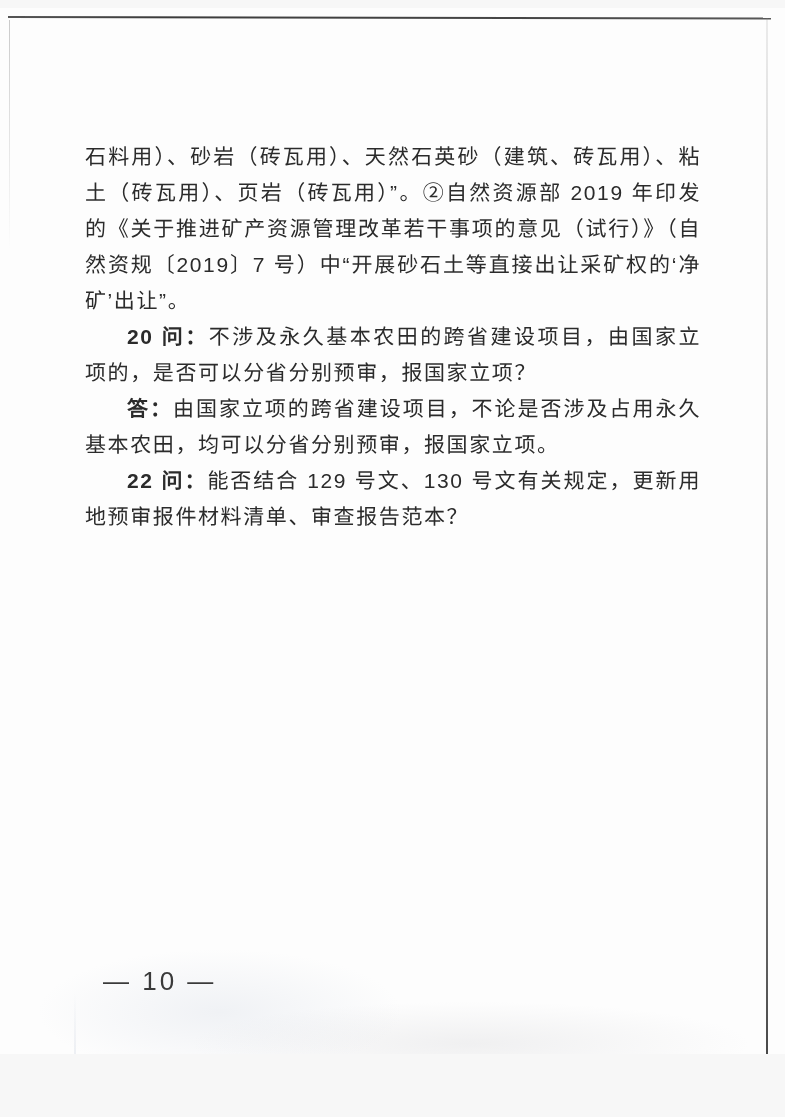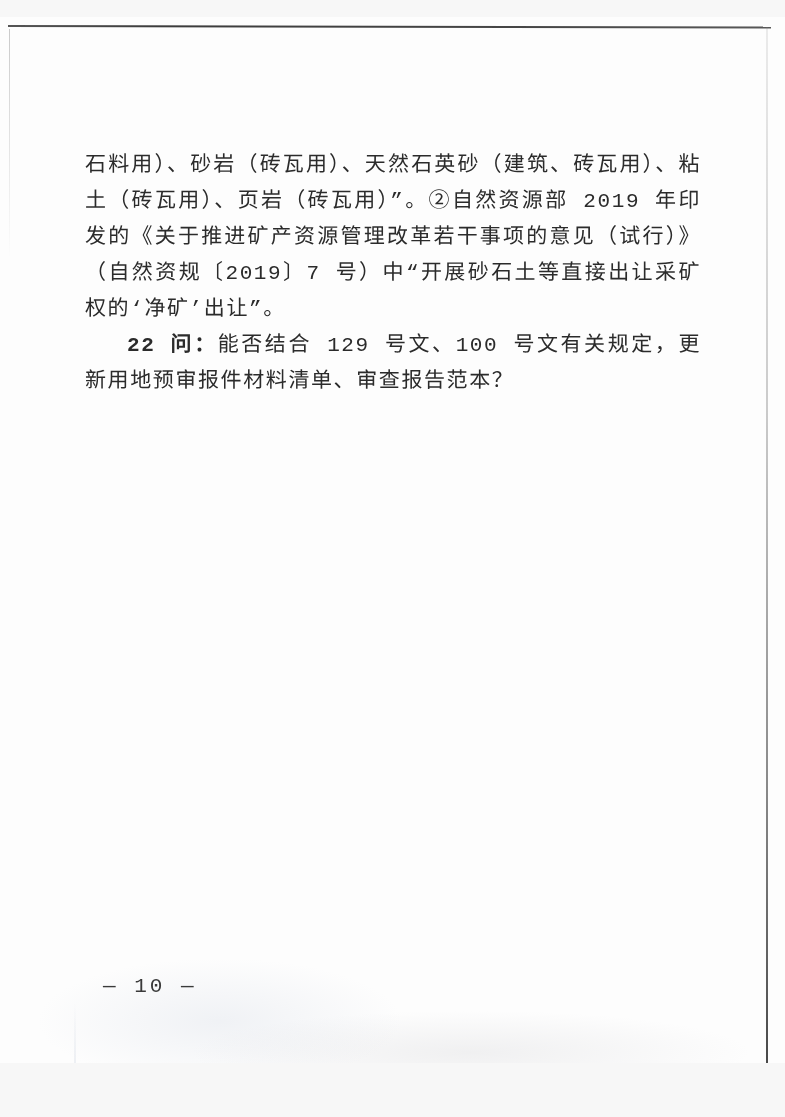--- a/index.html
+++ b/index.html
@@ -5,27 +5,27 @@
 <style>
   html, body {
     margin: 0;
     padding: 0;
     background: #f7f7f7;
   }
   .page {
     position: relative;
     width: 785px;
     height: 1046px;
-    margin: 17px auto;
+    margin: 8px auto;
     background:
       radial-gradient(ellipse 260px 90px at 28% 96%, rgba(205,212,224,0.28), rgba(205,212,224,0) 70%),
       radial-gradient(ellipse 400px 60px at 60% 99%, rgba(180,180,185,0.18), rgba(180,180,185,0) 70%),
       #fdfdfd;
     overflow: hidden;
-    font-family: Liberation Mono, monospace;
+    font-family: Liberation Sans, sans-serif;
   }
   
   .edge-top {
     position: absolute;
     left: 8px; top: 8px;
     width: 763px; height: 2px;
     background: linear-gradient(to right, #555, #3c3c3c 20%, #474747 70%, #585858);
     transform: rotate(0.12deg);
     transform-origin: left top;
   }
@@ -78,40 +78,42 @@
   .para.indent {
     text-indent: 2em;
   }
   .prefix {
     font-weight: bold;
   }
   .footer {
     position: absolute;
     left: 103px; top: 958px;
     color: #3a3a3a;
-    font-size: 21px;
+    font-size: 26px;
     letter-spacing: 3px;
   }
 </style>
 </head>
 <body>
 
 <div class="page">
   <div class="edge-top"></div>
   <div class="edge-right"></div>
   <div class="edge-bottom"></div>
   <div class="edge-left"></div>
   <div class="crease-left"></div>
 
   <main class="content">
   <p class="para"><b class="prefix"></b><span class="para-text">石料用）、砂岩（砖瓦用）、天然石英砂（建筑、砖瓦用）、粘土（砖瓦用）、页岩（砖瓦用）”。②自然资源部 2019 年印发的《关于推进矿产资源管理改革若干事项的意见（试行）》（自然资规〔2019〕7 号）中“开展砂石土等直接出让采矿权的‘净矿’出让”。</span></p>
 
 
 
+  <p class="para indent"><b class="prefix">20 问：</b><span class="para-text">不涉及永久基本农田的跨省建设项目，由国家立项的，是否可以分省分别预审，报国家立项？</span></p>
+
+  <p class="para indent"><b class="prefix">答：</b><span class="para-text">由国家立项的跨省建设项目，不论是否涉及占用永久基本农田，均可以分省分别预审，报国家立项。</span></p>
 
 
 
-
-  <p class="para indent"><b class="prefix">22 问：</b><span class="para-text">能否结合 129 号文、100 号文有关规定，更新用地预审报件材料清单、审查报告范本？</span></p>
+  <p class="para indent"><b class="prefix">22 问：</b><span class="para-text">能否结合 129 号文、130 号文有关规定，更新用地预审报件材料清单、审查报告范本？</span></p>
 </main>
 
   <div class="footer">— 10 —</div>
 </div>
 
 </body></html>

